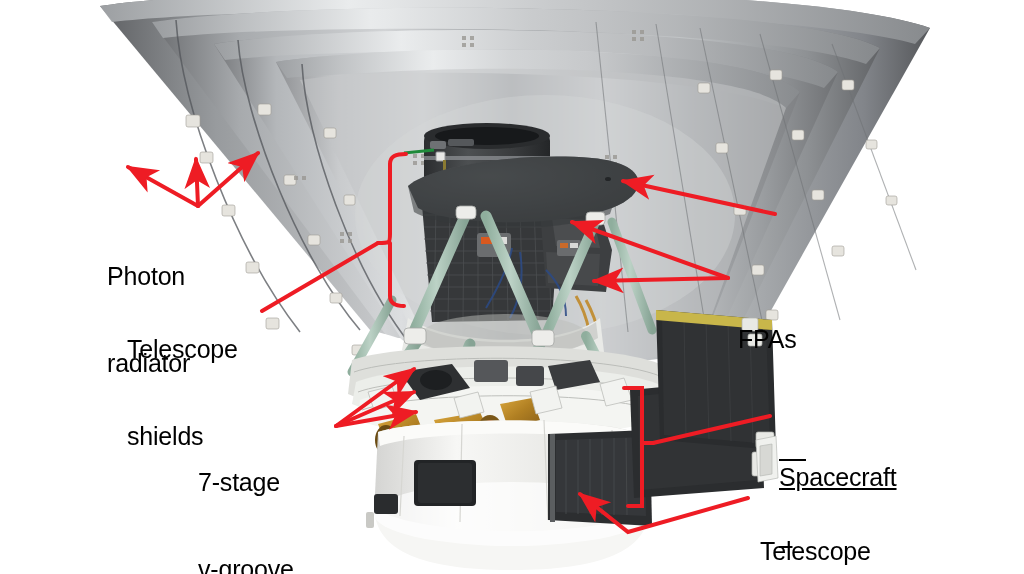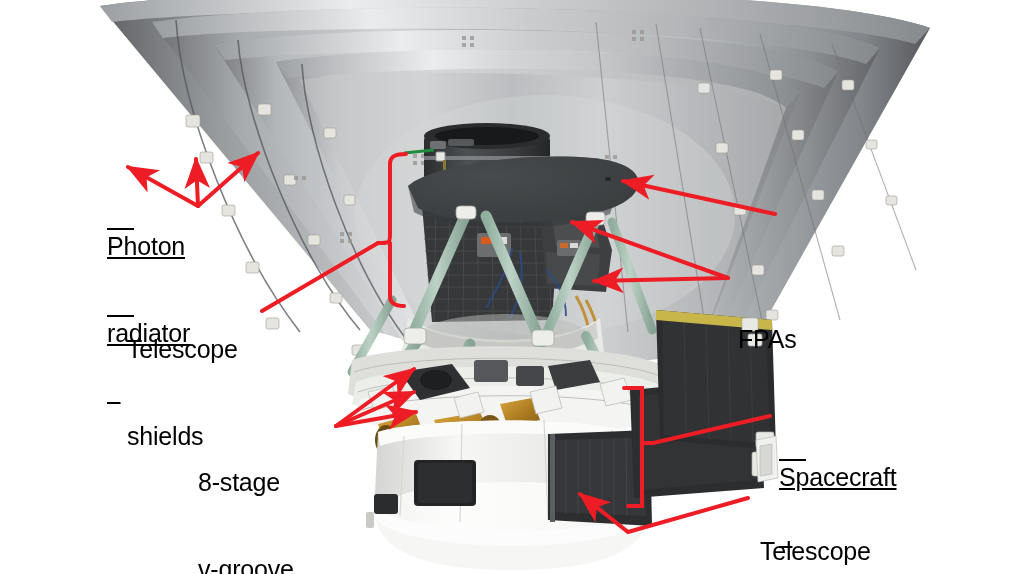--- a/index.html
+++ b/index.html
@@ -443,39 +443,39 @@
         <path d="M653,443 L 642,443 L 642,388 L 624,388
                  M 642,443 L 642,506 L 628,506"></path>
       </g>
 
       <g>
         <path d="M748,498 L 628,532 L 580,494" marker-end="url(#ah)"></path>
       </g>
     </g>
   </svg>
 
-  <div class="callout" style="left:107px;top:174px;text-decoration:underline;">
+  <div class="callout" style="left:107px;top:204px;">
     <span class="lbl-line">Photon</span>
     <span class="lbl-line">radiator</span>
   </div>
 
   <div class="callout" style="left:127px;top:277px;">
     <span class="lbl-line">Telescope</span>
     <span class="lbl-line">shields</span>
   </div>
 
   <div class="callout" style="left:783px;top:185px;">
   </div>
 
   <div class="callout" style="left:738px;top:267px;text-align:center;">
     <span class="lbl-line">FPAs</span>
   </div>
 
   <div class="callout" style="left:198px;top:410px;">
-    <span class="lbl-line">8-stage</span>
+    <span class="lbl-line">7-stage</span>
     <span class="lbl-line">v-groove</span>
     
   </div>
 
   <div class="callout" style="left:779px;top:405px;text-decoration:underline;">
     <span class="lbl-line">Spacecraft</span>
   </div>
 
   <div class="callout" style="left:760px;top:479px;">
     <span class="lbl-line">Telescope</span>

